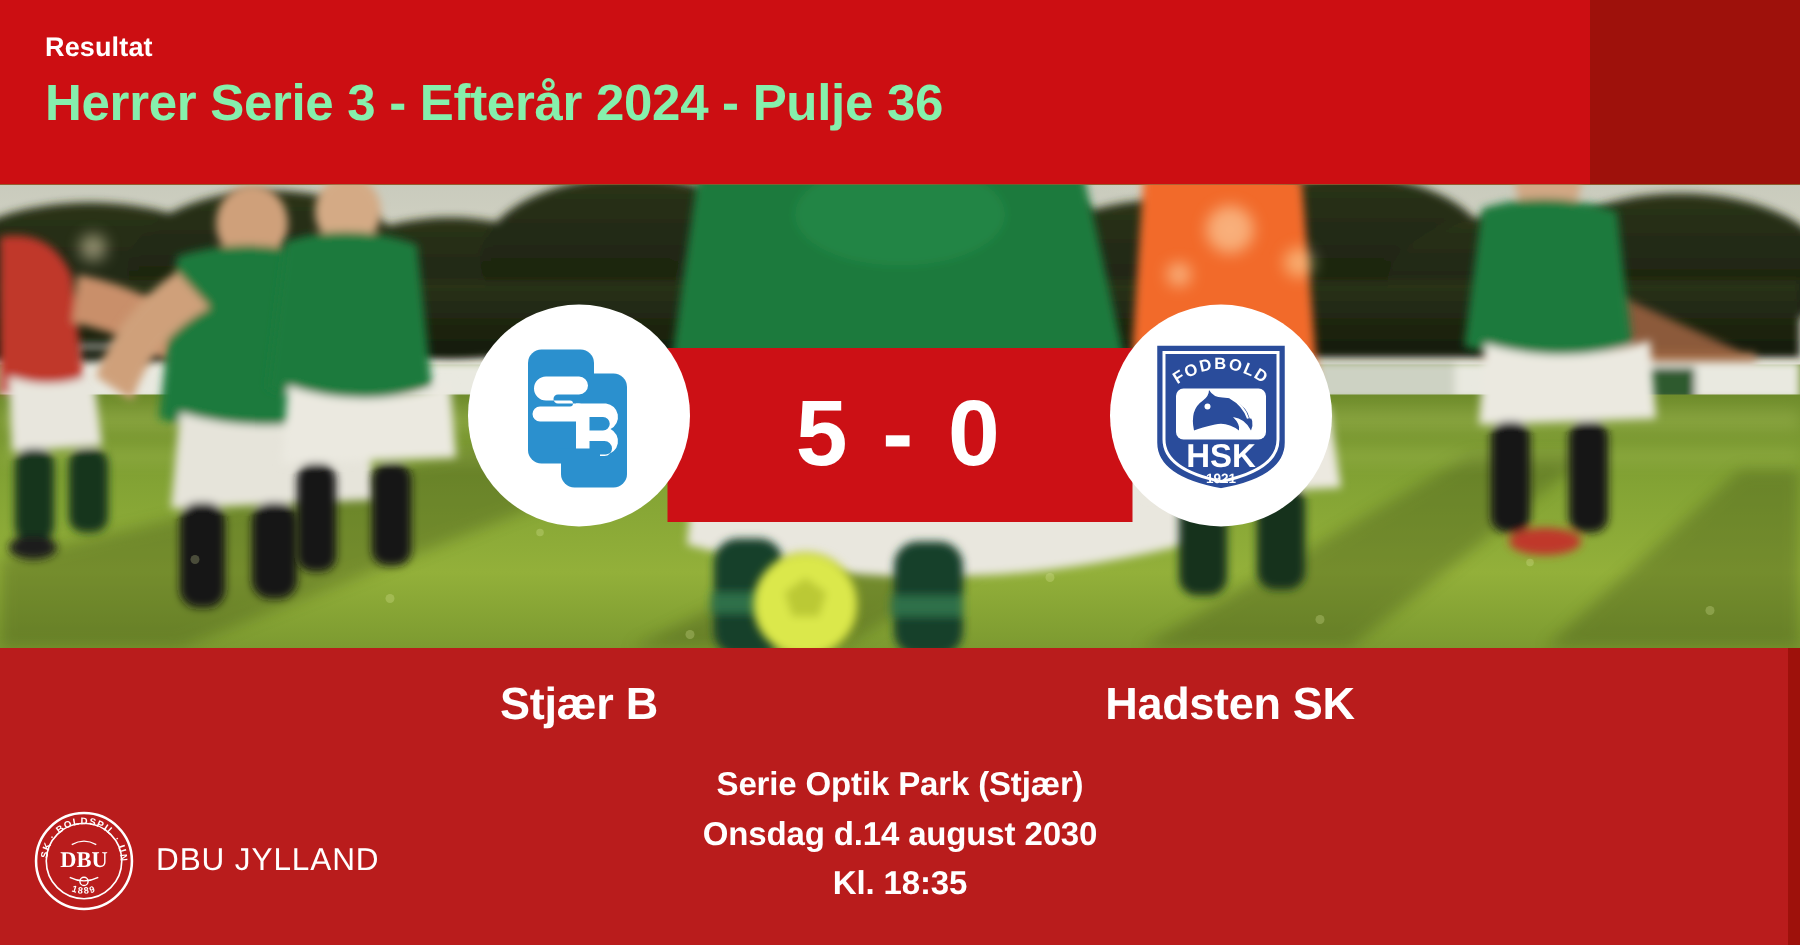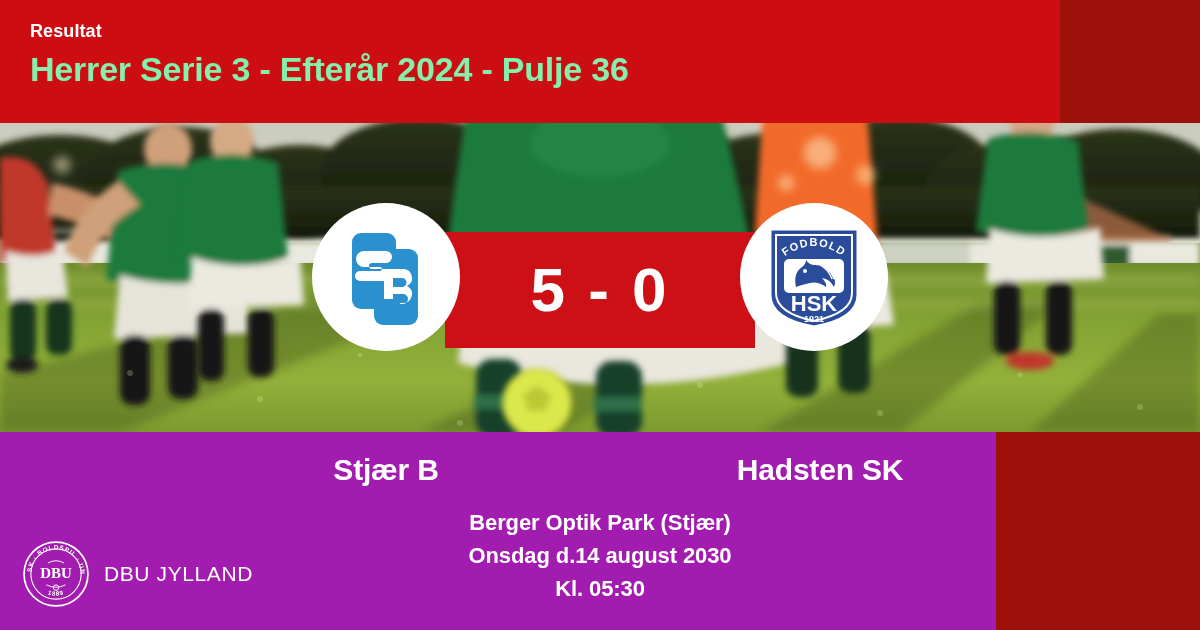--- a/index.html
+++ b/index.html
@@ -91,22 +91,22 @@
     align-items: center;
     justify-content: center;
   }
   .logo-badge.home { left: 312px; }
   .logo-badge.away { left: 740px; }
 
   
   .bottom {
     position: absolute;
     left: 0; top: 432px;
-    width: 996px; height: 198px;
-    background: #a21caf;
+    width: 1192px; height: 198px;
+    background: #b91c1c;
   }
   .team-names {
     position: absolute;
     left: 0; top: 18px;
     width: 1200px;
     height: 40px;
   }
   .team-name {
     position: absolute;
     top: 0;
@@ -384,23 +384,23 @@
       <text x="52" y="101" text-anchor="middle" font-family="'Liberation Sans', sans-serif" font-size="9" font-weight="bold" fill="#ffffff">1921</text>
     </svg>
   </div>
 
   <div class="bottom">
     <div class="team-names">
       <div class="team-name home">Stjær B</div>
       <div class="team-name away">Hadsten SK</div>
     </div>
     <div class="meta">
-      <div>Berger Optik Park (Stjær)</div>
+      <div>Serie Optik Park (Stjær)</div>
       <div>Onsdag d.14 august 2030</div>
-      <div>Kl. 05:30</div>
+      <div>Kl. 18:35</div>
     </div>
   </div>
 
   <div class="dbu">
     <svg class="dbu-seal" viewBox="0 0 100 100">
       <circle cx="50" cy="50" r="47" fill="none" stroke="#ffffff" stroke-width="2.5"></circle>
       <circle cx="50" cy="50" r="37" fill="none" stroke="#ffffff" stroke-width="1.6"></circle>
       <path id="rimTop" d="M14 50 a36 36 0 0 1 72 0" fill="none"></path>
       <path id="rimBottom" d="M18 50 a32 32 0 0 0 64 0" fill="none"></path>
       <text font-family="'Liberation Sans', sans-serif" font-size="9.5" font-weight="bold" fill="#ffffff" letter-spacing="1.1">

